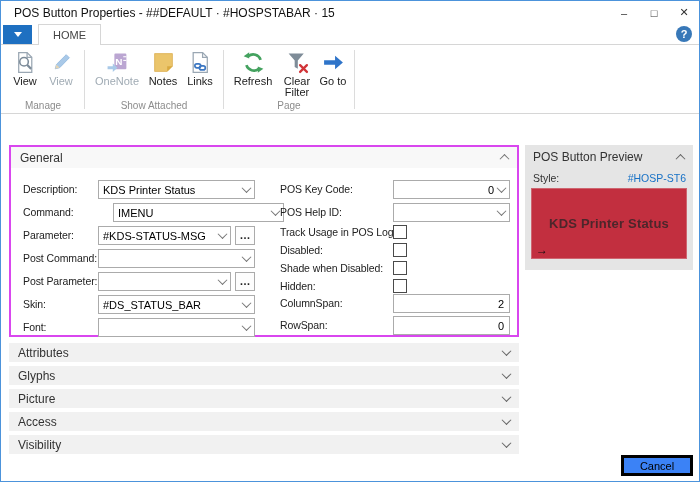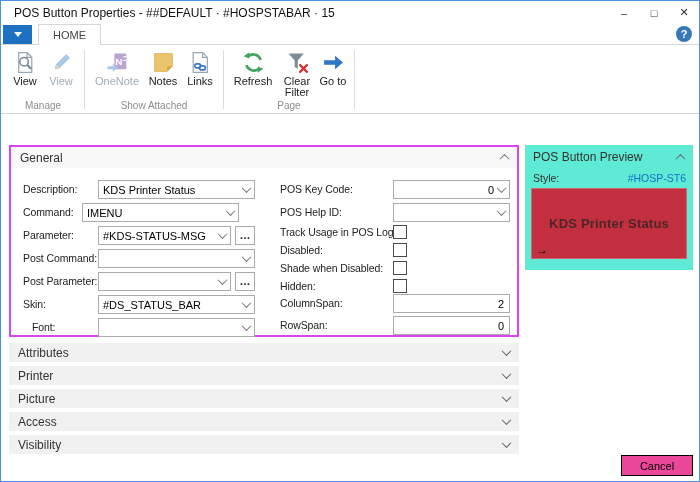--- a/index.html
+++ b/index.html
@@ -44,30 +44,30 @@
   .chev.up{ transform:rotate(-135deg) translate(-1px,-1px); }
   .combo .chev{ margin-left:auto; }
   .combo .cval.num + .chev{ margin-left:0; }
   .ellipsisbtn{ position:absolute; width:20px; height:19px; border:1px solid #ABABAB; background:#FDFDFD; font-size:11px; font-weight:bold; color:#222; display:flex; align-items:center; justify-content:center; line-height:1; }
   .textinput{ position:absolute; height:19px; border:1px solid #ABABAB; background:#fff; display:flex; align-items:center; padding:0 5px; font-size:11px; color:#000; }
   .textinput .cval{ flex:1; text-align:right; }
   .checkbox{ position:absolute; width:14px; height:14px; border:1px solid #4A4A4A; background:#fff; }
   .sectionbar{ position:absolute; left:8px; width:510px; height:19px; background:#F1F1F1; display:flex; align-items:center; padding:0 9px; font-size:12px; color:#333; }
   .sectionbar .chev{ margin-left:auto; border-color:#666; }
   
-  .preview{ position:absolute; left:524px; top:144px; width:168px; height:125px; background:#5eead4; }
+  .preview{ position:absolute; left:524px; top:144px; width:168px; height:125px; background:#e5e5e5; }
   .pheader{ position:absolute; left:8px; top:5px; font-size:12px; color:#333; }
   .preview > .chev{ position:absolute; right:9px; top:9px; border-color:#666; }
   .stylelabel{ position:absolute; left:8px; top:27px; font-size:10.5px; color:#333; }
   .stylevalue{ position:absolute; right:7px; top:27px; font-size:10.5px; color:#1771C6; }
   .posbtn{ position:absolute; left:6px; top:43px; width:156px; height:71px; background:#C22F3F; border:1px solid #CE6570; display:flex; align-items:center; justify-content:center; }
   .posbtn .ptext{ font-size:13px; font-weight:bold; color:#4C262B; letter-spacing:.2px; }
   .posbtn .parrow{ position:absolute; left:4px; bottom:2px; font-size:12px; font-weight:bold; color:#0D0D0D; line-height:1; }
   
-  .btn{ position:absolute; top:454px; width:72px; height:21px; background:#ec4899; border:1px solid #000000; font-size:11px; color:#000; display:flex; align-items:center; justify-content:center; }
+  .btn{ position:absolute; top:454px; width:72px; height:21px; background:#3b82f6; border:3px solid #000000; font-size:11px; color:#000; display:flex; align-items:center; justify-content:center; }
   .btn.ok{ left:524px; border:1px solid #4A90D9; box-shadow:inset 0 0 0 1px #4A90D9; background:#E9F0F7; }
   .btn.cancel{ left:620px; }
 </style>
 </head>
 <body>
 
 <div class="window">
 
   <div class="titlebar">
     <span class="title">POS Button Properties - ##DEFAULT · #HOSPSTABAR · 15</span>
@@ -193,21 +193,21 @@
       <span class="chev up"></span>
     </div>
 
     <span class="flabel" style="left:12px;top:33px">Description:</span>
     <div class="combo" style="left:87px;top:33px;width:157px">
       <span class="cval">KDS Printer Status</span>
         <span class="chev down"></span>
     </div>
 
     <span class="flabel" style="left:12px;top:56px">Command:</span>
-    <div class="combo" style="left:71px;top:56px;width:157px">
+    <div class="combo" style="left:102px;top:56px;width:171px">
       <span class="cval">IMENU</span>
         <span class="chev down"></span>
     </div>
 
     <span class="flabel" style="left:12px;top:79px">Parameter:</span>
     <div class="combo" style="left:87px;top:79px;width:133px">
       <span class="cval">#KDS-STATUS-MSG</span>
         <span class="chev down"></span>
     </div>
     <div class="ellipsisbtn" style="left:224px;top:79px">
@@ -228,21 +228,21 @@
     <div class="ellipsisbtn" style="left:224px;top:125px">
         <span>…</span>
       </div>
 
     <span class="flabel" style="left:12px;top:148px">Skin:</span>
     <div class="combo" style="left:87px;top:148px;width:157px">
       <span class="cval">#DS_STATUS_BAR</span>
         <span class="chev down"></span>
     </div>
 
-    <span class="flabel" style="left:21px;top:171px">Font:</span>
+    <span class="flabel" style="left:12px;top:171px">Font:</span>
     <div class="combo" style="left:87px;top:171px;width:157px">
       <span class="cval"></span>
         <span class="chev down"></span>
     </div>
 
     <span class="flabel" style="left:269px;top:33px">POS Key Code:</span>
     <div class="combo" style="left:382px;top:33px;width:117px">
       <span class="cval num">0</span>
         <span class="chev down"></span>
     </div>
@@ -274,21 +274,21 @@
     <div class="textinput" style="left:382px;top:169px;width:117px">
       <span class="cval">0</span>
     </div>
   </div>
 
   <div class="sectionbar" style="top:342px">
     <span>Attributes</span>
       <span class="chev down"></span>
   </div>
   <div class="sectionbar" style="top:365px">
-    <span>Printer</span>
+    <span>Glyphs</span>
       <span class="chev down"></span>
   </div>
   <div class="sectionbar" style="top:388px">
     <span>Picture</span>
       <span class="chev down"></span>
   </div>
   <div class="sectionbar" style="top:411px">
     <span>Access</span>
       <span class="chev down"></span>
   </div>

